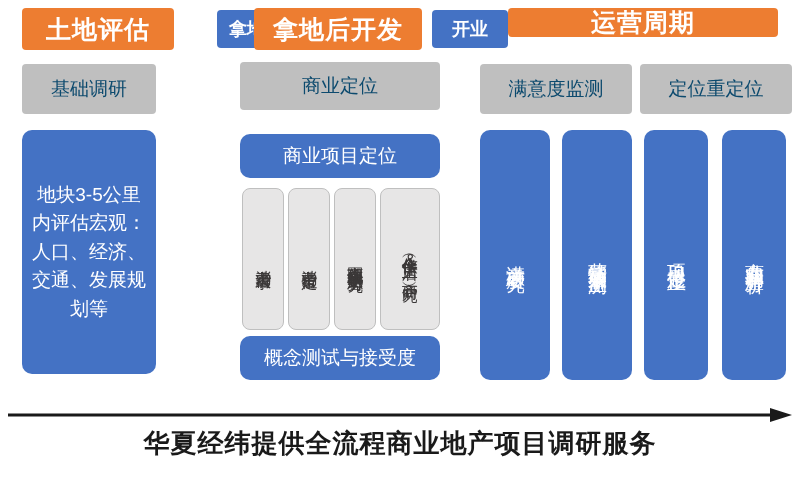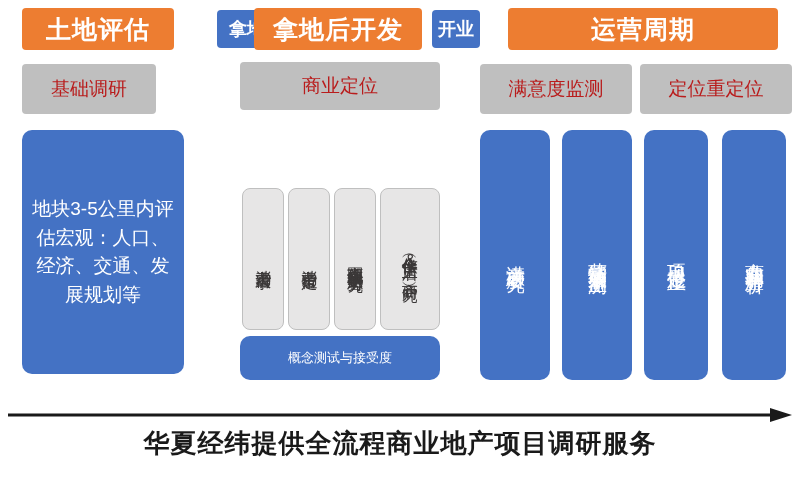--- a/index.html
+++ b/index.html
@@ -30,29 +30,29 @@
     border-radius: 4px;
     color: #ffffff;
     font-weight: bold;
   }
   .phase.orange { background: #ED7D31; }
   .phase.blue   { background: #4472C4; }
 
   #phase-land      { left: 22px;  top: 8px;  width: 152px; height: 42px; font-size: 25px; letter-spacing: 1px; }
   #phase-acquire   { left: 184px; top: 10px; width: 60px;  height: 38px; font-size: 18px; margin-left: 33px; }
   #phase-develop   { left: 254px; top: 8px;  width: 168px; height: 42px; font-size: 25px; letter-spacing: 1px; }
-  #phase-open      { left: 432px; top: 10px; width: 48px;  height: 38px; font-size: 18px; }
-  #phase-operate   { left: 508px; top: 8px;  width: 270px; height: 42px; font-size: 25px; letter-spacing: 1px; }
+  #phase-open      { left: 432px; top: 10px; width: 76px;  height: 38px; font-size: 18px; }
+  #phase-operate   { left: 508px; top: 8px;  width: 270px; height: 29px; font-size: 25px; letter-spacing: 1px; }
 
   
   .grey-box {
     position: absolute;
     background: #BFBFBF;
     border-radius: 4px;
-    color: #b91c1c;
+    color: #0c4a6e;
     display: flex;
     align-items: center;
     justify-content: center;
     text-align: center;
     font-size: 19px;
     line-height: 1.25;
   }
   #grey-research     { left: 22px;  top: 64px; width: 134px; height: 50px; }
   #grey-positioning  { left: 240px; top: 62px; width: 200px; height: 48px; }
   #grey-satisfaction { left: 480px; top: 64px; width: 152px; height: 50px; }
@@ -63,28 +63,28 @@
     position: absolute;
     background: #4472C4;
     border-radius: 10px;
     color: #ffffff;
     display: flex;
     align-items: center;
     justify-content: center;
     text-align: center;
   }
   #blue-macro {
-    left: 22px; top: 130px; width: 162px; height: 244px;
+    left: 22px; top: 130px; width: 134px; height: 244px;
     font-size: 19px; line-height: 1.5; padding: 0 8px; box-sizing: border-box;
   }
   #blue-project-pos {
     left: 240px; top: 134px; width: 200px; height: 44px; font-size: 19px;
   }
   #blue-concept {
-    left: 240px; top: 336px; width: 200px; height: 44px; font-size: 13px;
+    left: 240px; top: 336px; width: 200px; height: 44px; font-size: 19px;
   }
 
   
   .pillar {
     position: absolute;
     background: #4472C4;
     border-radius: 10px;
     color: #ffffff;
     writing-mode: vertical-rl;
     text-orientation: upright;
@@ -175,20 +175,23 @@
   </div>
 
   <div class="grey-box" id="grey-satisfaction">
     <span>满意度监测</span>
   </div>
 
   <div class="blue-box" id="blue-macro">
     <span>地块3-5公里内评估宏观：人口、经济、交通、发展规划等</span>
   </div>
 
+  <div class="blue-box" id="blue-project-pos">
+    <span>商业项目定位</span>
+  </div>
 
   <div class="vcard" id="vcard-demand">
     <span class="vtext">消费者需求</span>
   </div>
   <div class="vcard" id="vcard-position">
     <span class="vtext">消费者定位</span>
   </div>
   <div class="vcard" id="vcard-supply">
     <span class="vtext">商圈供应现状竞争态势研究</span>
   </div>

